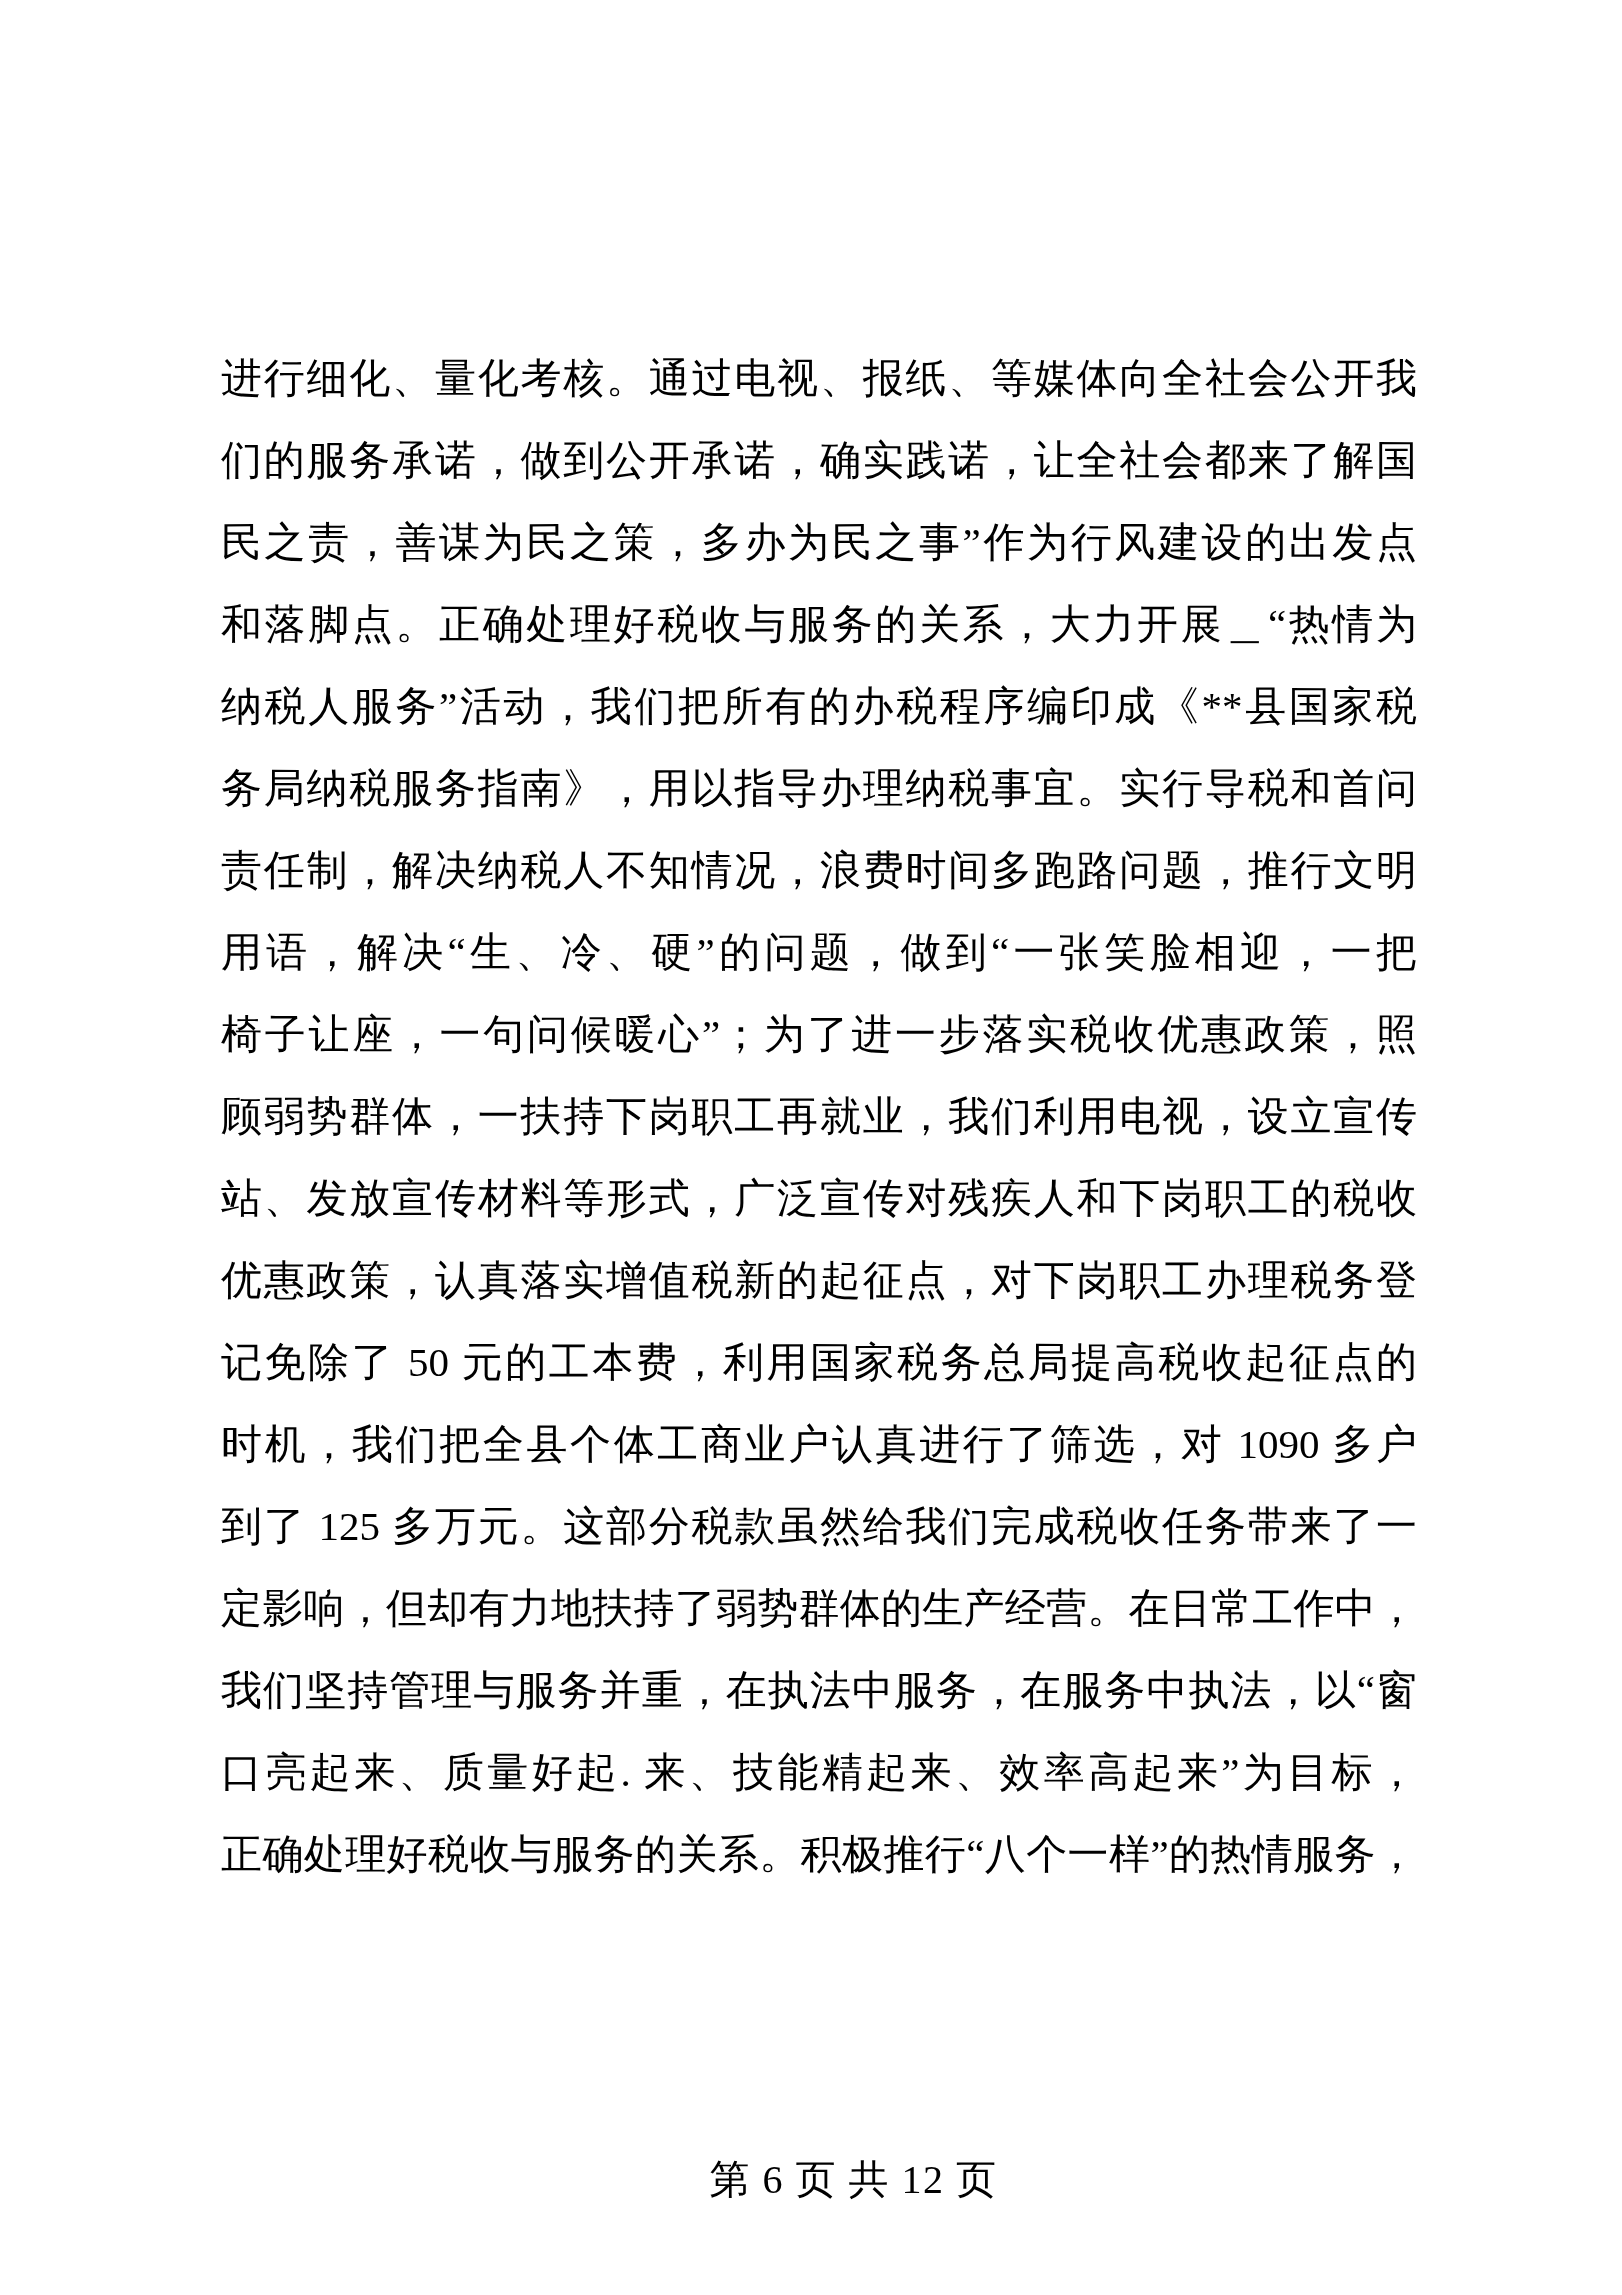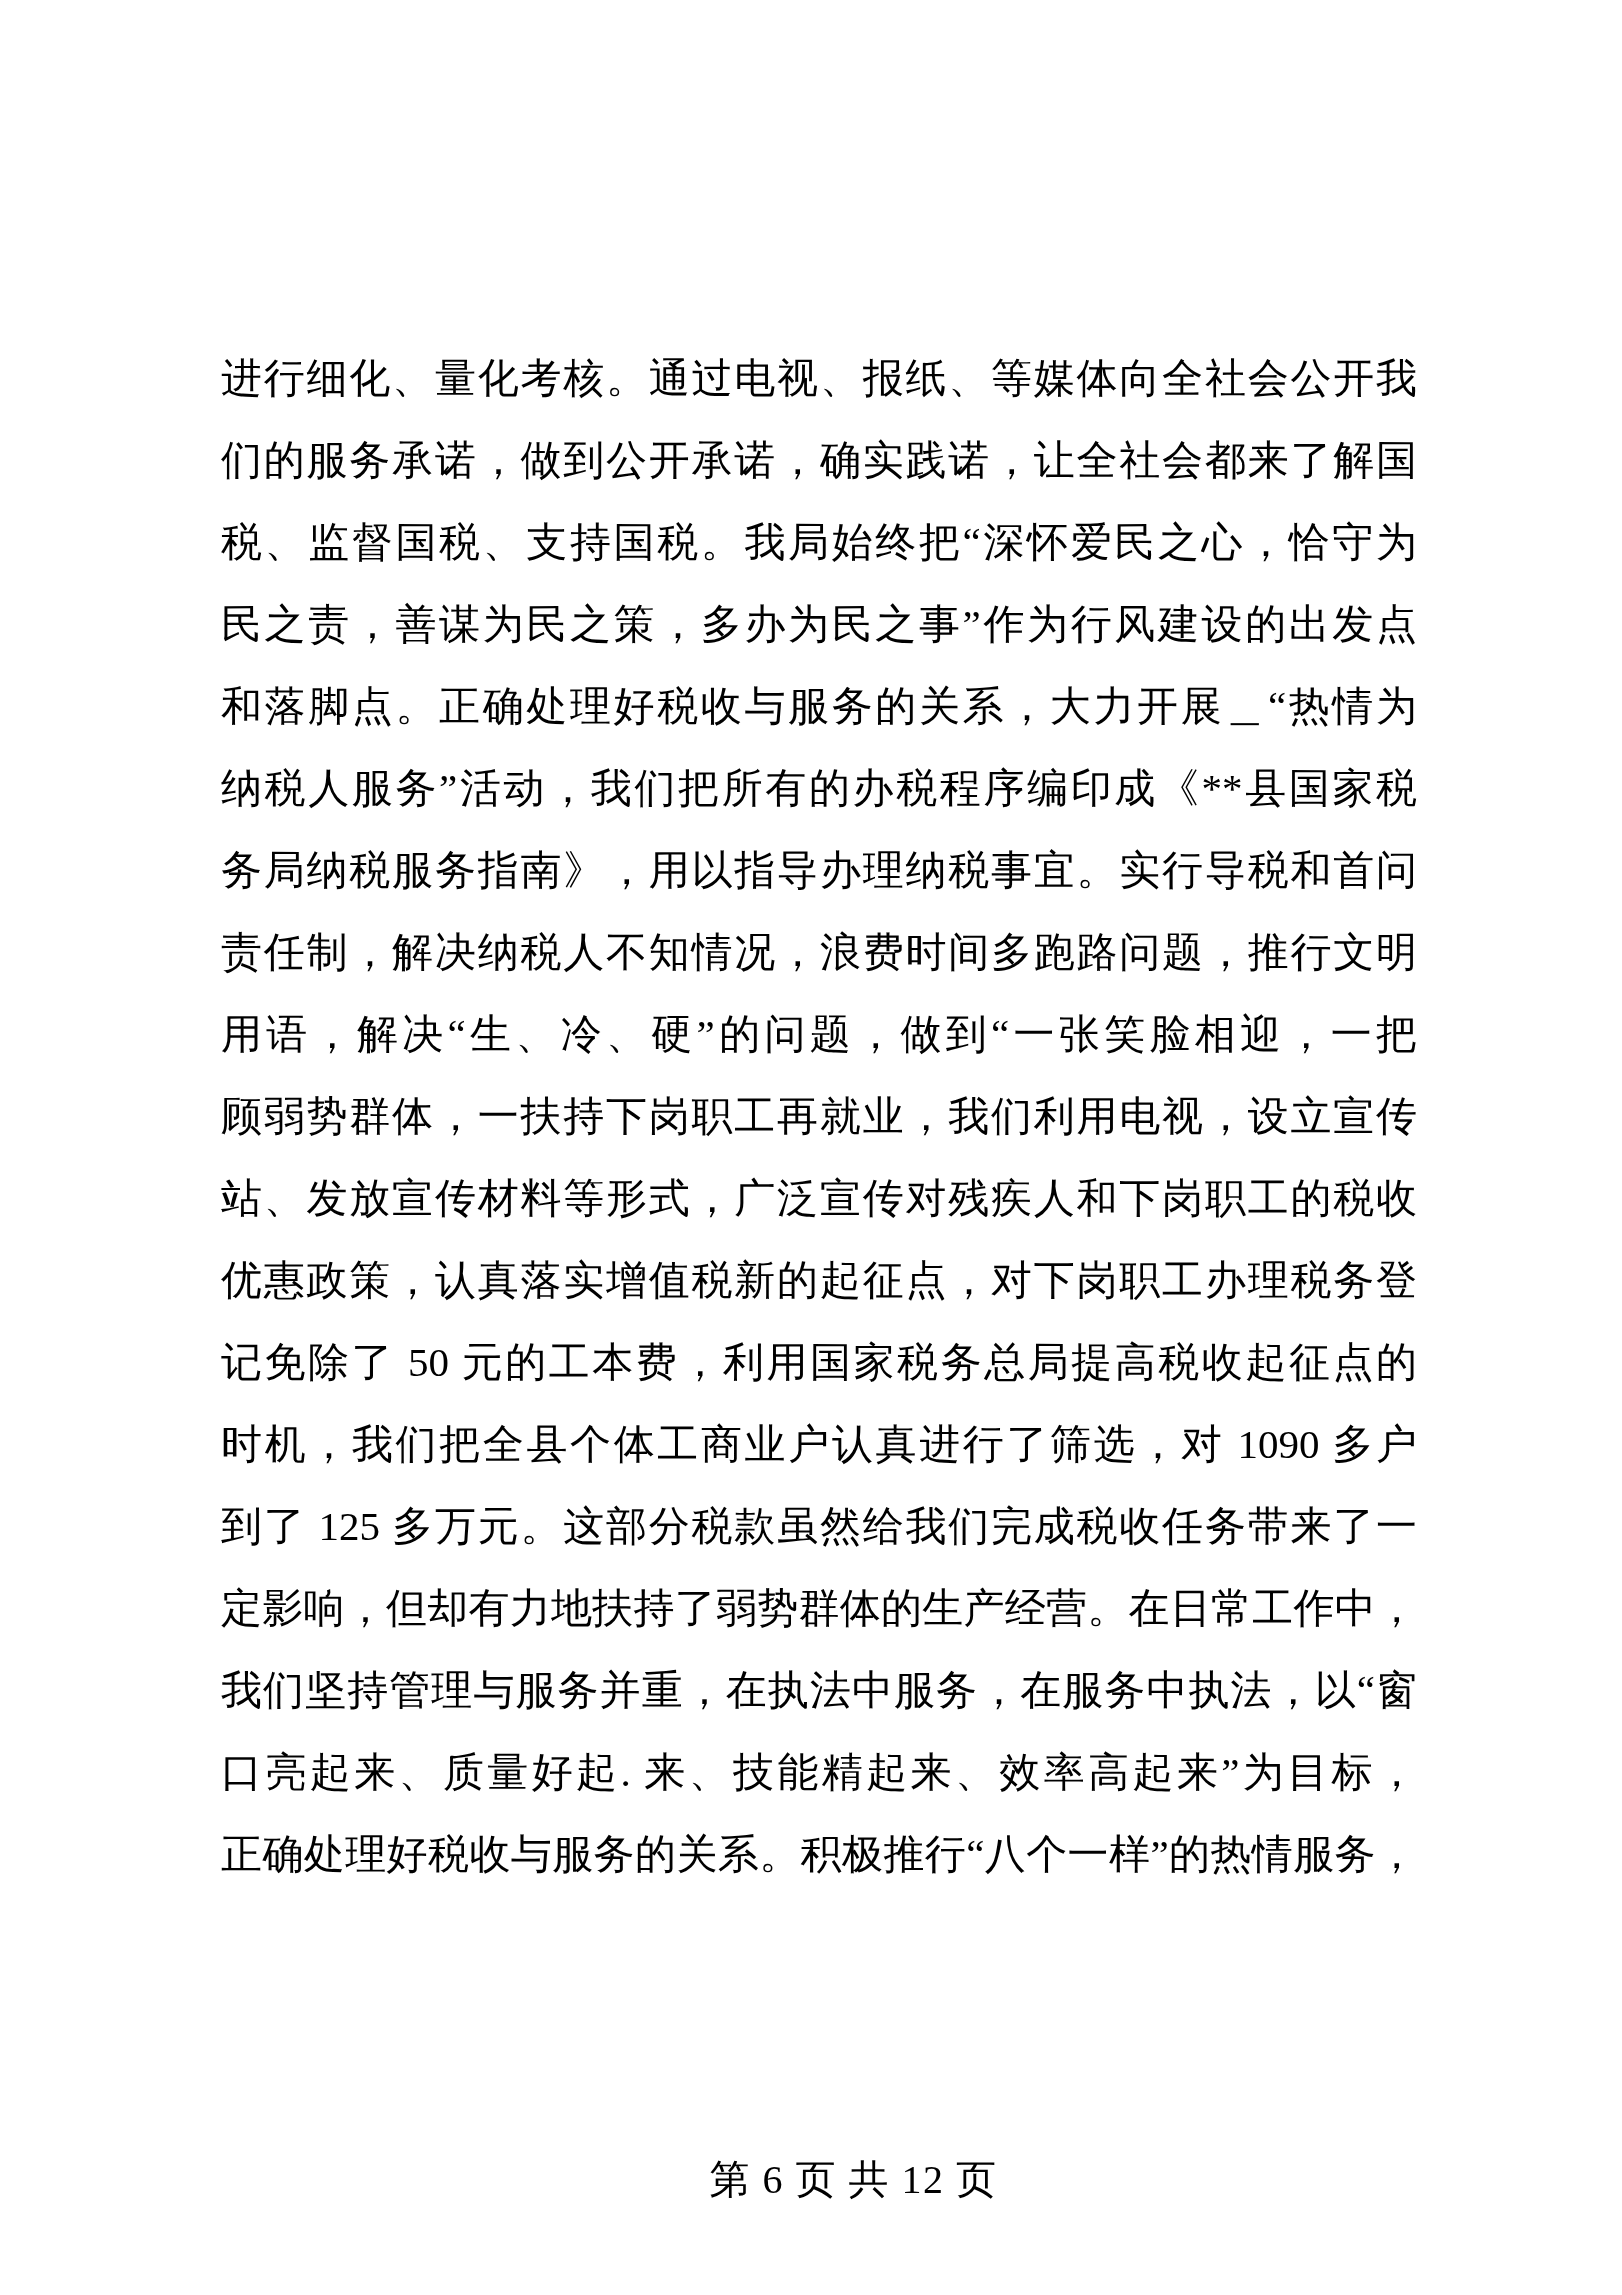--- a/index.html
+++ b/index.html
@@ -47,27 +47,27 @@
     letter-spacing: 1.5px;
   }
 </style>
 </head>
 <body>
 
 <div class="page">
   <div class="doc-body">
       <div class="doc-line">进行细化、量化考核。通过电视、报纸、等媒体向全社会公开我</div>
       <div class="doc-line">们的服务承诺，做到公开承诺，确实践诺，让全社会都来了解国</div>
-      <div class="doc-line">税、监督国税、支持国税。我局始终把“深怀爱民之心，恰守为</div>
       <div class="doc-line">民之责，善谋为民之策，多办为民之事”作为行风建设的出发点</div>
       <div class="doc-line">和落脚点。正确处理好税收与服务的关系，大力开展＿“热情为</div>
       <div class="doc-line">纳税人服务”活动，我们把所有的办税程序编印成《**县国家税</div>
       <div class="doc-line">务局纳税服务指南》，用以指导办理纳税事宜。实行导税和首问</div>
       <div class="doc-line">责任制，解决纳税人不知情况，浪费时间多跑路问题，推行文明</div>
       <div class="doc-line">用语，解决“生、冷、硬”的问题，做到“一张笑脸相迎，一把</div>
+      <div class="doc-line">椅子让座，一句问候暖心”；为了进一步落实税收优惠政策，照</div>
       <div class="doc-line">顾弱势群体，一扶持下岗职工再就业，我们利用电视，设立宣传</div>
       <div class="doc-line">站、发放宣传材料等形式，广泛宣传对残疾人和下岗职工的税收</div>
       <div class="doc-line">优惠政策，认真落实增值税新的起征点，对下岗职工办理税务登</div>
       <div class="doc-line">记免除了 50 元的工本费，利用国家税务总局提高税收起征点的</div>
       <div class="doc-line">时机，我们把全县个体工商业户认真进行了筛选，对 1090 多户</div>
       <div class="doc-line">到了 125 多万元。这部分税款虽然给我们完成税收任务带来了一</div>
       <div class="doc-line">定影响，但却有力地扶持了弱势群体的生产经营。在日常工作中，</div>
       <div class="doc-line">我们坚持管理与服务并重，在执法中服务，在服务中执法，以“窗</div>
       <div class="doc-line">口亮起来、质量好起. 来、技能精起来、效率高起来”为目标，</div>
       <div class="doc-line">正确处理好税收与服务的关系。积极推行“八个一样”的热情服务，</div>

